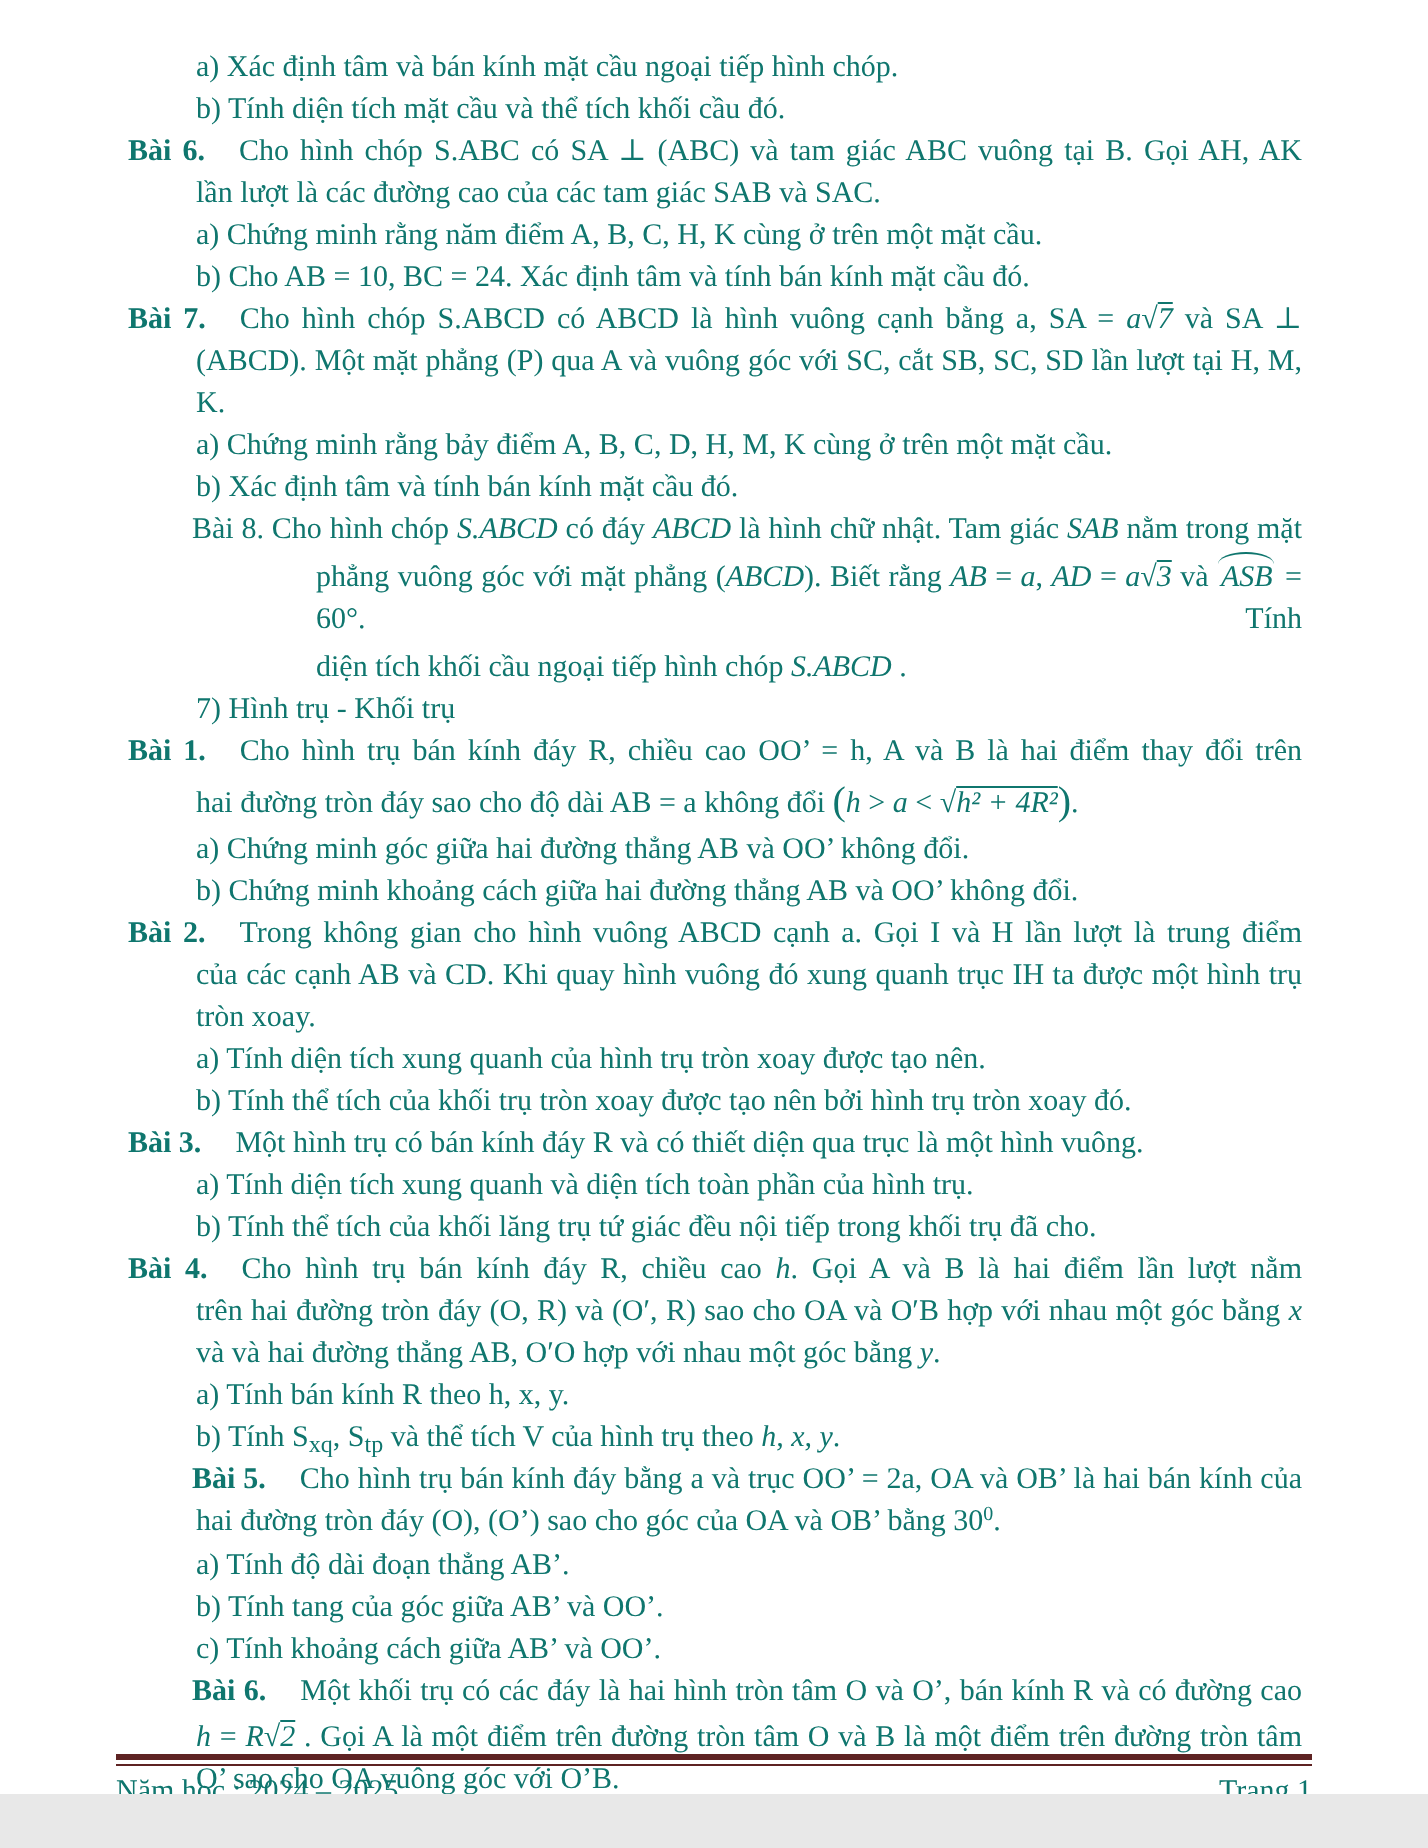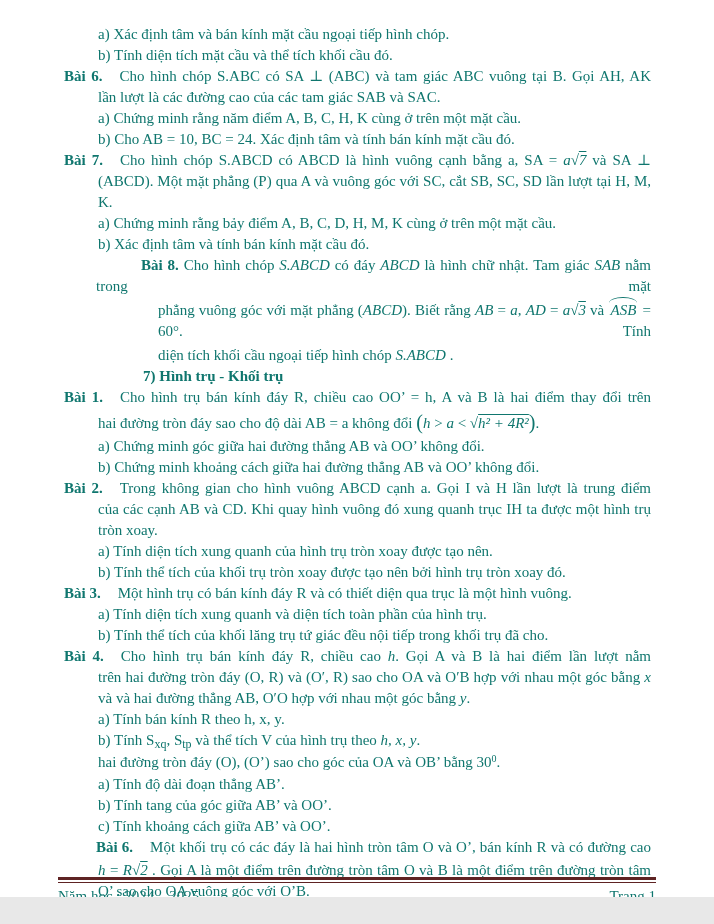--- a/index.html
+++ b/index.html
@@ -11,21 +11,21 @@
   .content{position:absolute;top:24px;left:0;right:0;}
   .line{line-height:21px;padding-left:98px;padding-right:63px;}
   .line.j{text-align:justify;text-align-last:justify;}
   .line.ind-b1{padding-left:64px;}
   .line.ind-b2{padding-left:96px;}
   .line.ind-w8{padding-left:126px;margin-left:32px;}
   .line.m3{margin-top:3px;}
   .line.mf{margin-top:4px;margin-bottom:2px;}
   .line.m2{margin-top:2px;}
   .s-n{font-style:normal;}
-  .s-b{font-weight:bold;margin-left:45px;}
+  .s-b{font-weight:normal;}
   .s-bt{font-weight:bold;margin-right:17px;}
   .s-i{font-style:italic;}
   .s-r{font-style:italic;text-decoration:overline;}
   .s-sup{font-size:10px;position:relative;top:-5px;}
   .s-sub{font-size:12px;position:relative;top:3px;}
   .s-big{font-size:20px;vertical-align:-1px;}
   .s-arc{font-style:italic;position:relative;margin:0 2px;display:inline-block;}
   .s-arc::before{
     content:"";position:absolute;left:-1px;right:-1px;top:-3px;height:5px;
     border-top:1.3px solid currentColor;border-radius:50% 50% 0 0 / 100% 100% 0 0;
@@ -64,20 +64,21 @@
       <div class="line ind-a"><span class="s-n">a) Tính diện tích xung quanh của hình trụ tròn xoay được tạo nên.</span></div>
       <div class="line ind-a"><span class="s-n">b) Tính thể tích của khối trụ tròn xoay được tạo nên bởi hình trụ tròn xoay đó.</span></div>
       <div class="line ind-b1"><span class="s-bt">Bài 3.</span><span class="s-n">Một hình trụ có bán kính đáy R và có thiết diện qua trục là một hình vuông.</span></div>
       <div class="line ind-a"><span class="s-n">a) Tính diện tích xung quanh và diện tích toàn phần của hình trụ.</span></div>
       <div class="line ind-a"><span class="s-n">b) Tính thể tích của khối lăng trụ tứ giác đều nội tiếp trong khối trụ đã cho.</span></div>
       <div class="line ind-b1 j"><span class="s-bt">Bài 4.</span><span class="s-n">Cho hình trụ bán kính đáy R, chiều cao </span><span class="s-i">h</span><span class="s-n">. Gọi A và B là hai điểm lần lượt nằm</span></div>
       <div class="line ind-a j"><span class="s-n">trên hai đường tròn đáy (O, R) và (O′, R) sao cho OA và O′B hợp với nhau một góc bằng </span><span class="s-i">x</span></div>
       <div class="line ind-a"><span class="s-n">và và hai đường thẳng AB, O′O hợp với nhau một góc bằng </span><span class="s-i">y</span><span class="s-n">.</span></div>
       <div class="line ind-a"><span class="s-n">a) Tính bán kính R theo h, x, y.</span></div>
       <div class="line ind-a"><span class="s-n">b) Tính S</span><span class="s-sub">xq</span><span class="s-n">, S</span><span class="s-sub">tp</span><span class="s-n"> và thể tích V của hình trụ theo </span><span class="s-i">h, x, y</span><span class="s-n">.</span></div>
+      <div class="line ind-b2 j"><span class="s-bt">Bài 5.</span><span class="s-n">Cho hình trụ bán kính đáy bằng a và trục OO’ = 2a, OA và OB’ là hai bán kính của</span></div>
       <div class="line ind-a"><span class="s-n">hai đường tròn đáy (O), (O’) sao cho góc của OA và OB’ bằng 30</span><span class="s-sup">0</span><span class="s-n">.</span></div>
       <div class="line ind-a"><span class="s-n">a) Tính độ dài đoạn thẳng AB’.</span></div>
       <div class="line ind-a"><span class="s-n">b) Tính tang của góc giữa AB’ và OO’.</span></div>
       <div class="line ind-a"><span class="s-n">c) Tính khoảng cách giữa AB’ và OO’.</span></div>
       <div class="line ind-b2 j"><span class="s-bt">Bài 6.</span><span class="s-n">Một khối trụ có các đáy là hai hình tròn tâm O và O’, bán kính R và có đường cao</span></div>
       <div class="line ind-a j m2"><span class="s-i">h</span><span class="s-n"> = </span><span class="s-i">R</span><span class="s-n">√</span><span class="s-r">2</span><span class="s-n"> . Gọi A là một điểm trên đường tròn tâm O và B là một điểm trên đường tròn tâm</span></div>
       <div class="line ind-a"><span class="s-n">O’ sao cho OA vuông góc với O’B.</span></div>
     </div>
 
   <div class="footer">

